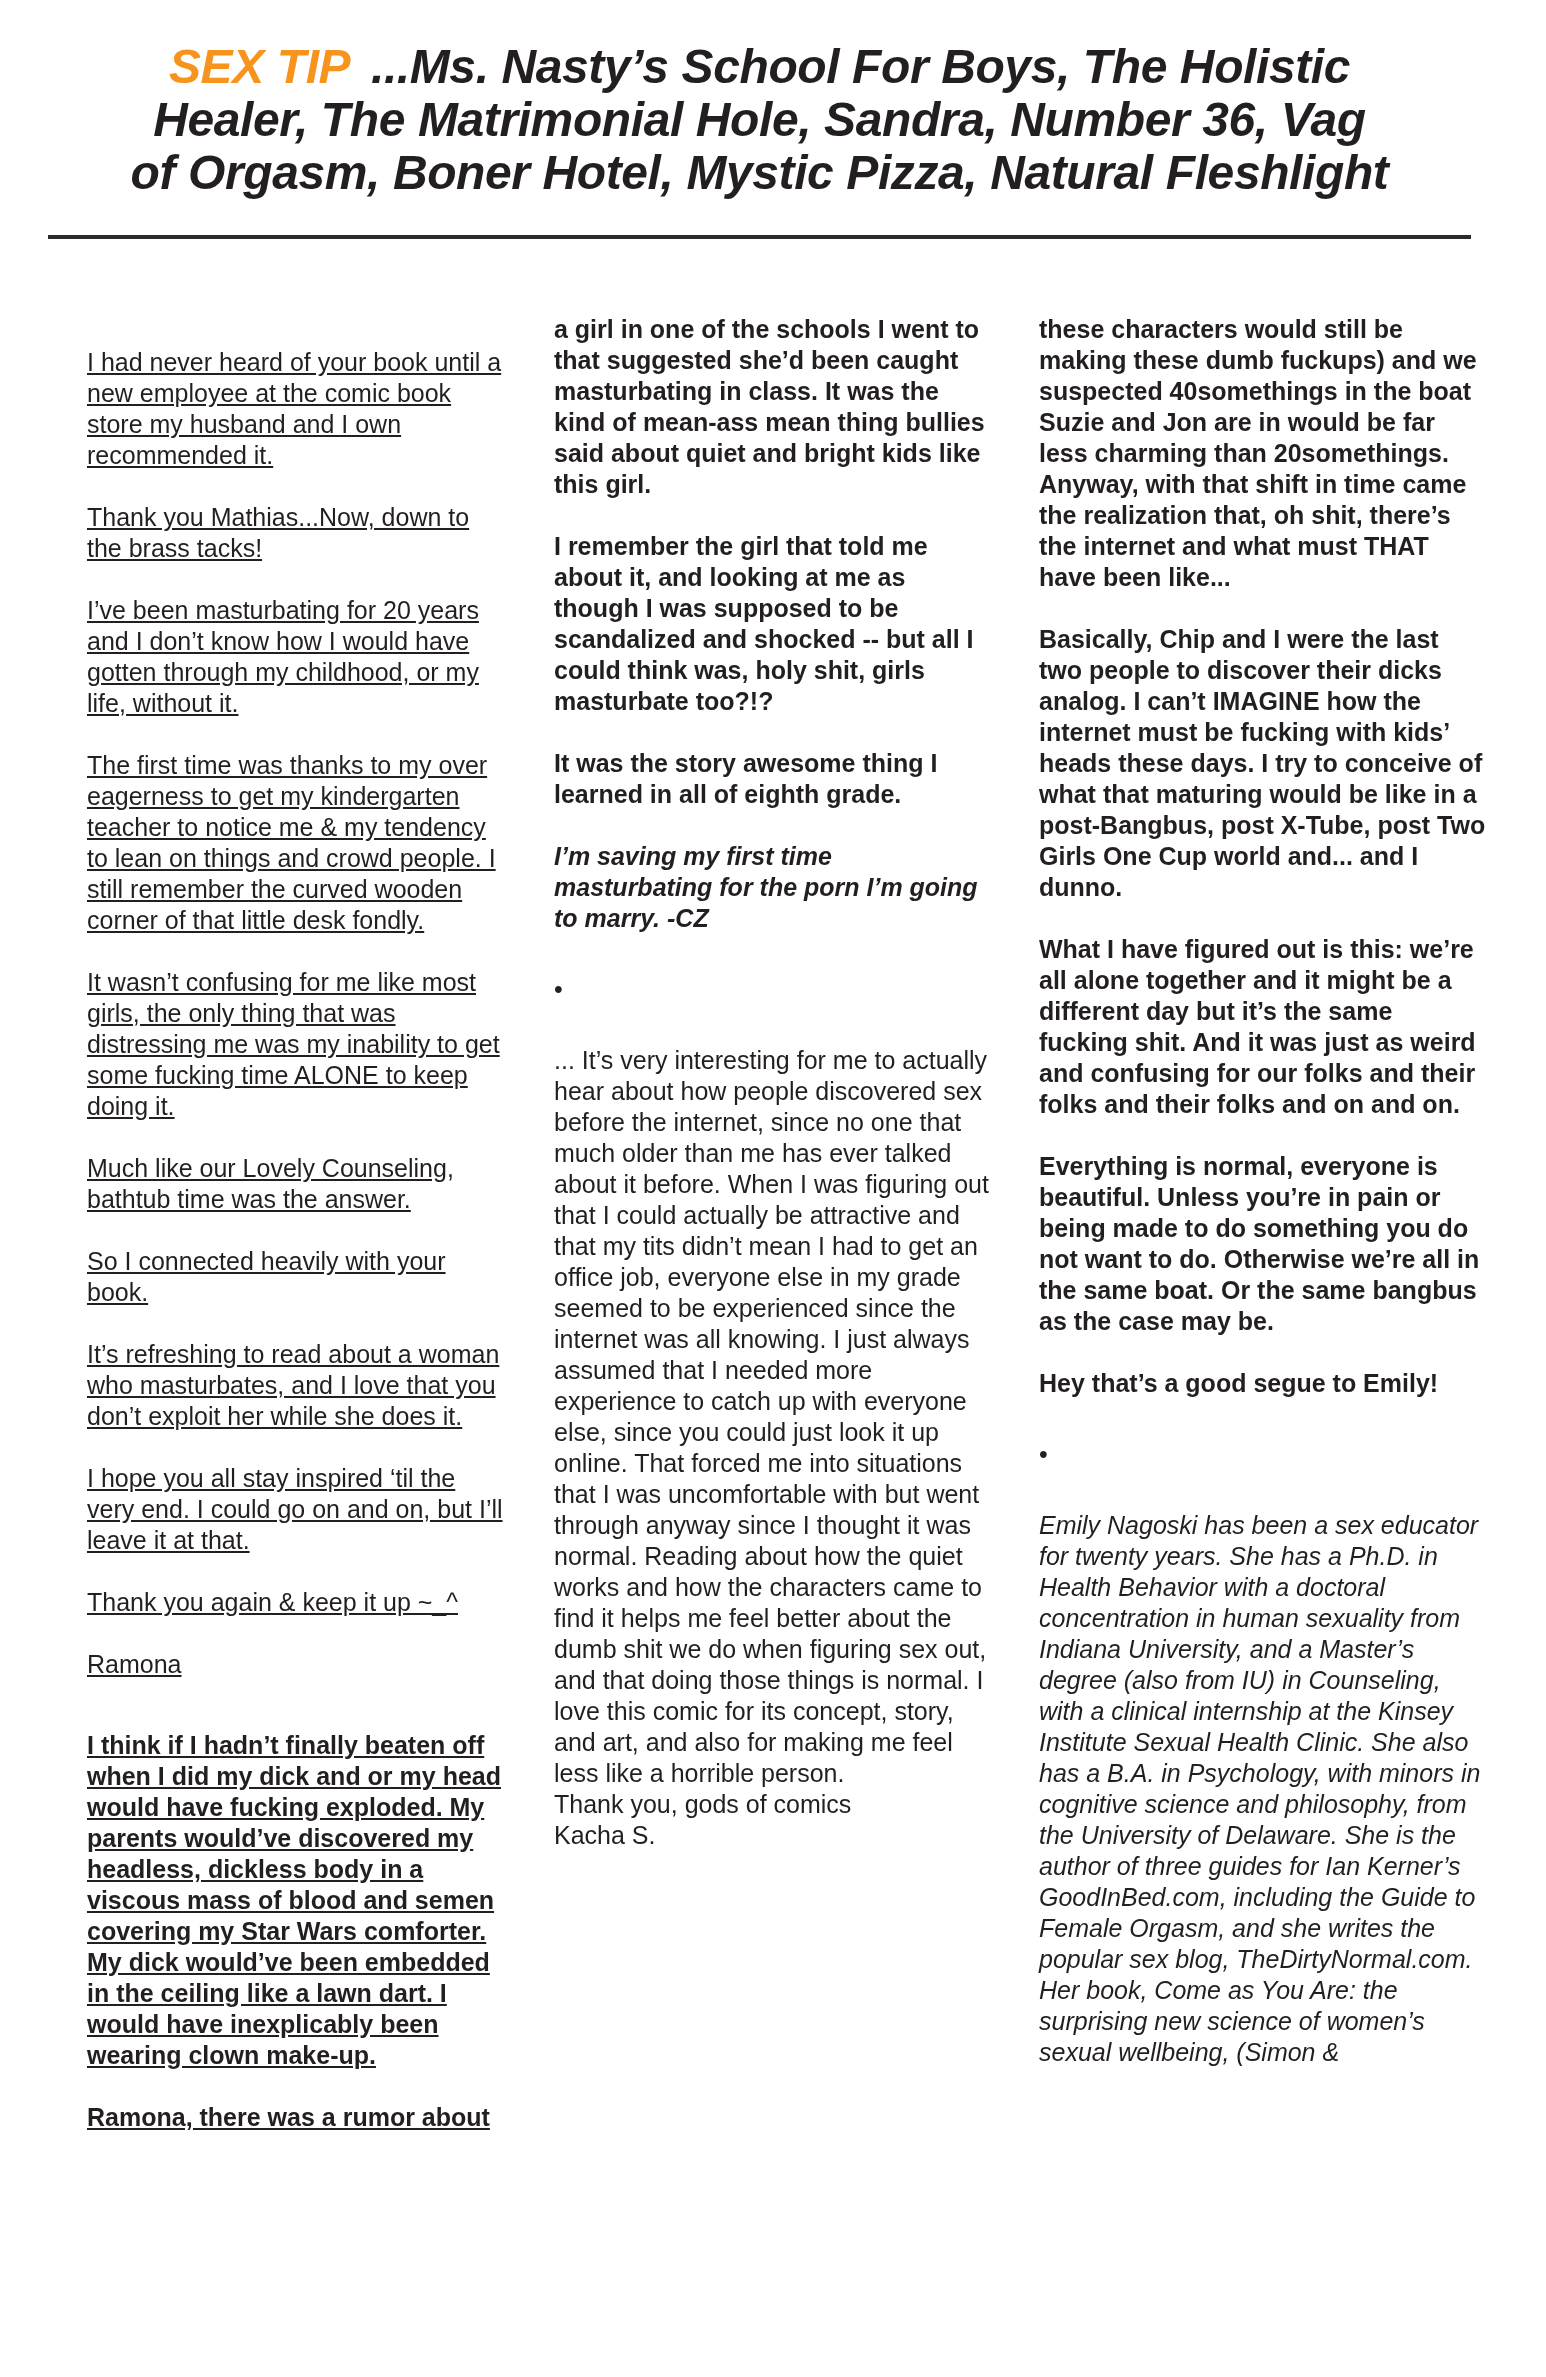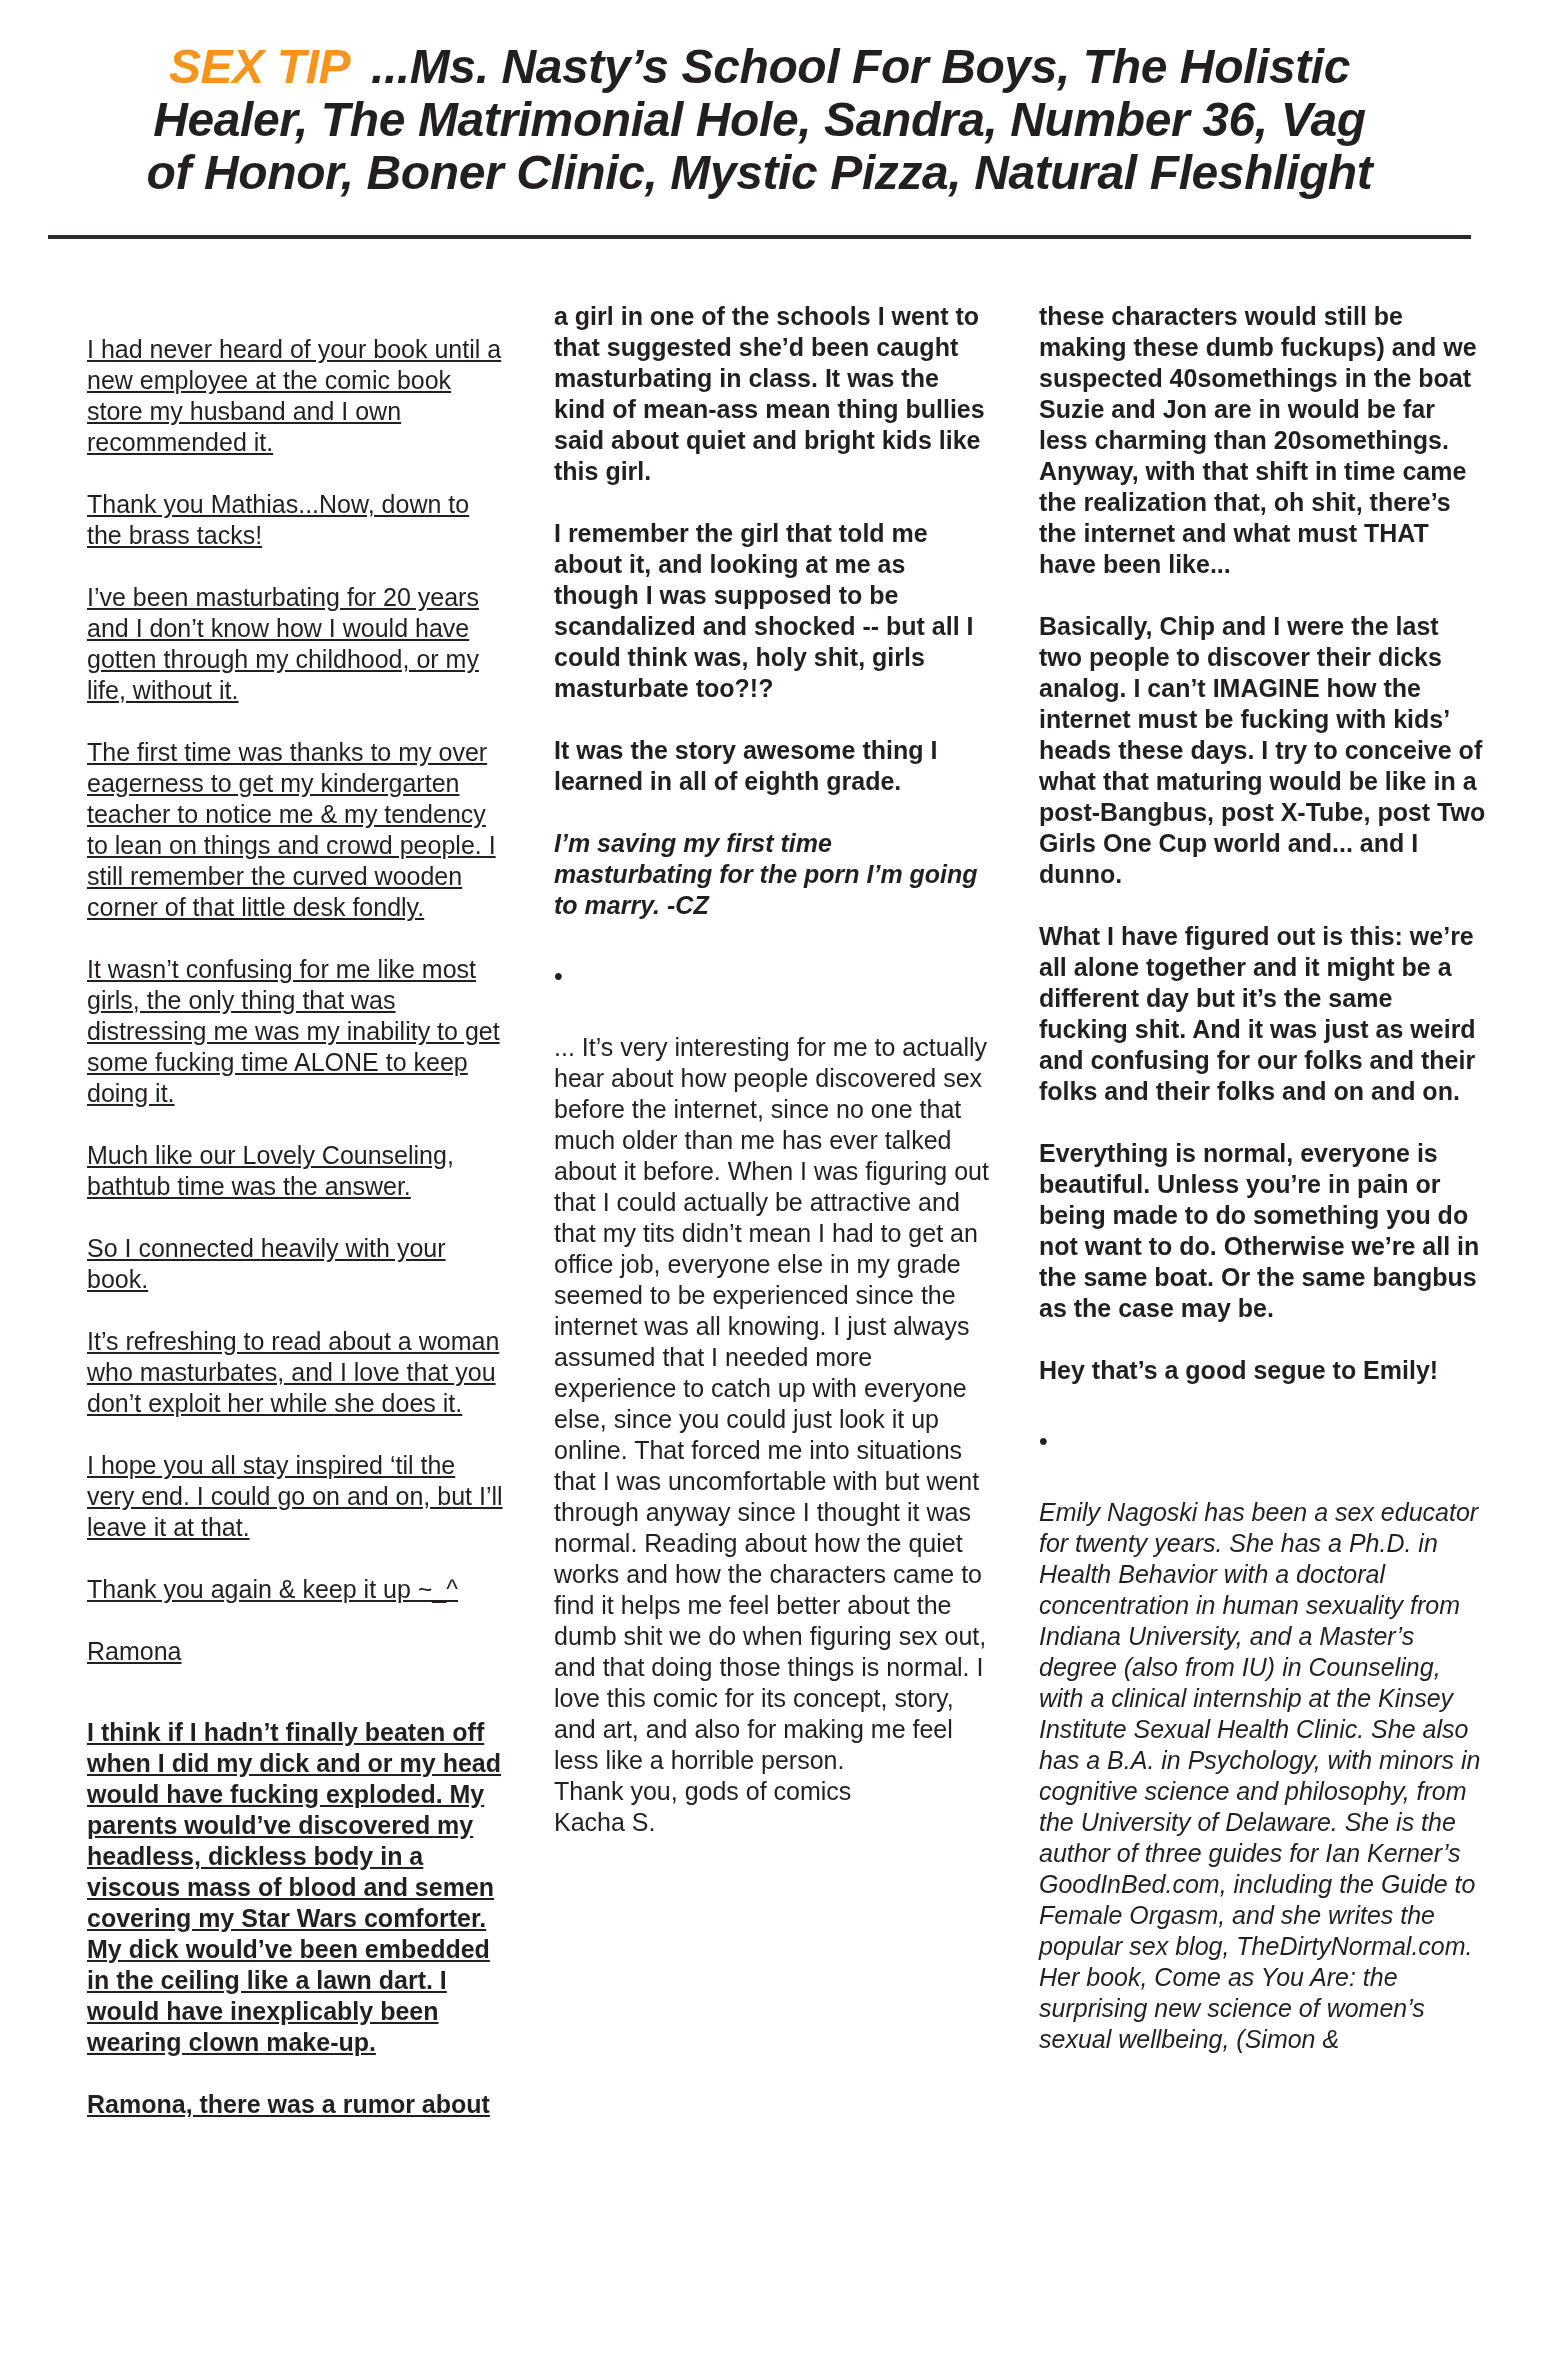--- a/index.html
+++ b/index.html
@@ -34,42 +34,42 @@
     gap: 48px;
     padding: 62px 78px 0 87px;
     align-items: flex-start;
     box-sizing: border-box;
   }
   .col { flex: 0 0 auto; }
   .col.c0 { width: 419px; padding-top: 33px; text-decoration: underline; }
   .col.c1 { width: 437px; }
   .col.c2 { width: 447px; }
   .col p {
-    margin: 0 0 31px 0;
+    margin: 13px 0 31px 0;
     font-size: 25px;
     line-height: 31px;
     white-space: pre-line;
   }
   .col p.bold { font-weight: 700; }
   .col p.bold-italic { font-weight: 700; font-style: italic; }
   .col p.italic { font-style: italic; }
   .col p.bullet { margin: 40px 0 40px 0; }
   .col p.extra-gap { margin-top: 50px; }
 </style>
 </head>
 <body>
 
 <div class="page" style="background: rgb(255, 255, 255); color: rgb(35, 31, 32);">
 
   <div class="masthead">
     <div>
       <span class="brand" style="color: rgb(247, 148, 30);">SEX TIP</span><span> ...Ms. Nasty’s School For Boys, The Holistic</span>
     </div>
     <div>Healer, The Matrimonial Hole, Sandra, Number 36, Vag</div>
-    <div>of Honor, Boner Clinic, Mystic Pizza, Natural Fleshlight</div>
+    <div>of Orgasm, Boner Hotel, Mystic Pizza, Natural Fleshlight</div>
   </div>
 
   <div class="rule" style="background: rgb(46, 42, 43);"></div>
 
   <div class="cols">
     <div class="col c0">
         <p class="normal">I had never heard of your book until a new employee at the comic book store my husband and I own recommended it.</p>
         <p class="normal">Thank you Mathias...Now, down to the brass tacks!</p>
         <p class="normal">I’ve been masturbating for 20 years and I don’t know how I would have gotten through my childhood, or my life, without it.</p>
         <p class="normal">The first time was thanks to my over eagerness to get my kindergarten teacher to notice me &amp; my tendency to lean on things and crowd people. I still remember the curved wooden corner of that little desk fondly.</p>

